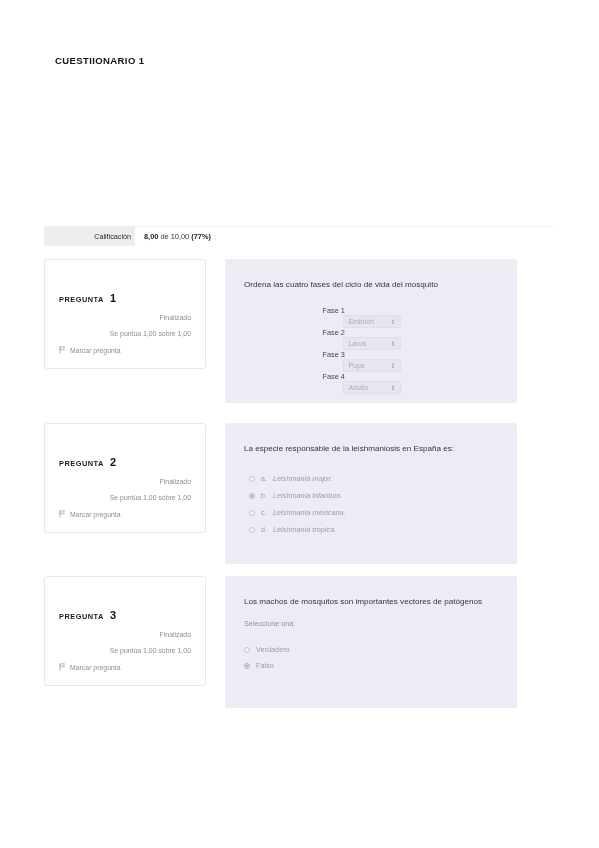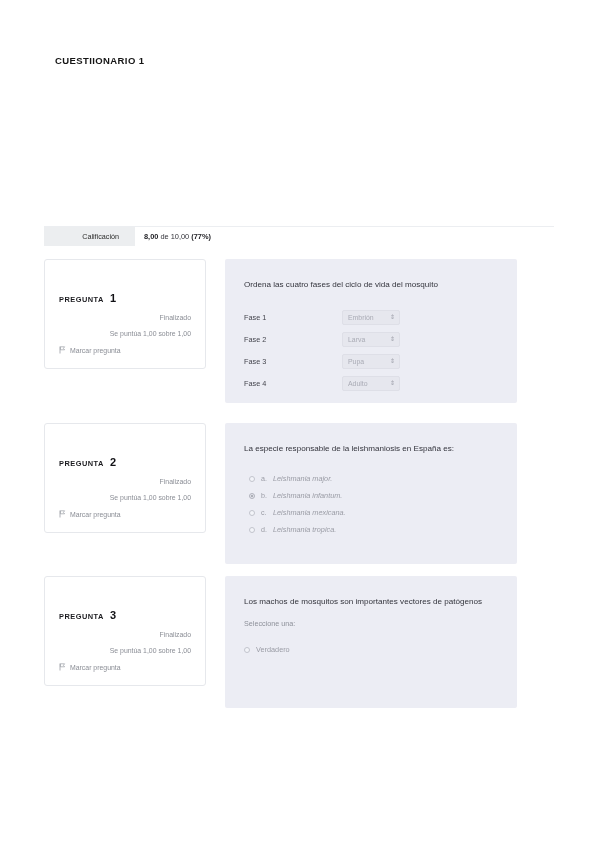--- a/index.html
+++ b/index.html
@@ -47,21 +47,21 @@
     display: flex;
     align-items: stretch;
     height: 19px;
   }
   .grade-label-cell {
     width: 91px;
     background: #eceef0;
     display: flex;
     align-items: center;
     justify-content: flex-end;
-    padding-right: 16px;
+    padding-right: 4px;
     box-sizing: border-box;
   }
   .grade-label {
     font-size: 7.2px;
     color: #2b2b2b;
     white-space: nowrap;
   }
   .grade-value-cell {
     display: flex;
     align-items: center;
@@ -144,20 +144,21 @@
     color: #33343c;
     line-height: 1.4;
     margin-bottom: 16px;
   }
 
   
   .match-row {
     display: flex;
     align-items: center;
     height: 22px;
+    flex-direction: column;
   }
   .match-label {
     width: 98px;
     font-size: 7.3px;
     color: #44454d;
     flex: none;
   }
   .match-select {
     width: 58px;
     height: 15px;
@@ -373,16 +374,20 @@
     </div>
 
     <div class="qcontent" style="top:576px; height:132px;">
       <div class="qtext" style="margin-bottom:12px;">Los machos de mosquitos son importantes vectores de patógenos</div>
       <div class="select-one">Seleccione una:</div>
 
       <div class="tf-row">
         <span class="radio"></span>
         <span class="tf-text">Verdadero</span>
       </div>
+      <div class="tf-row" style="height:17px;">
+        <span class="radio checked"></span>
+        <span class="tf-text">Falso</span>
+      </div>
     </div>
   </div>
 
 </div>
 
 </body></html>

